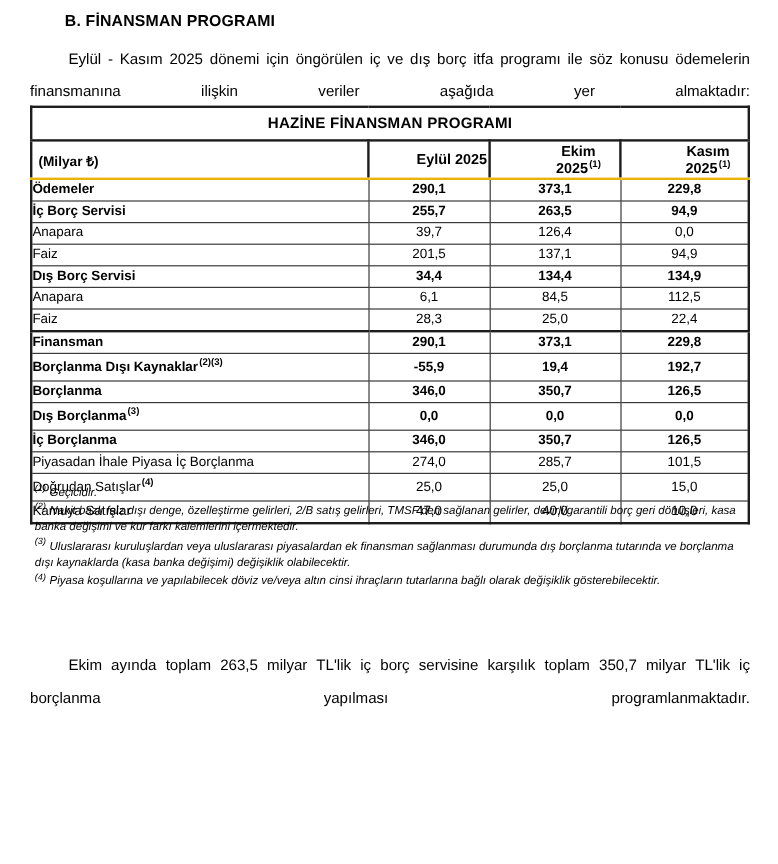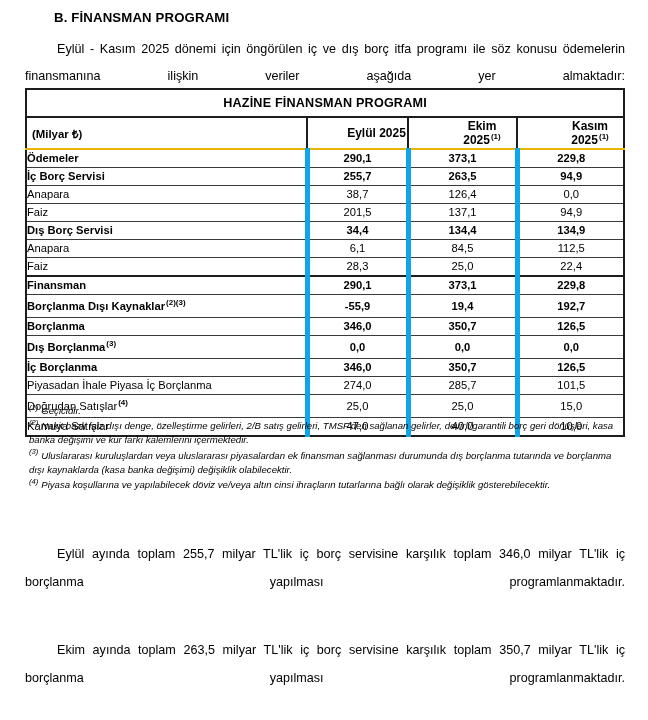--- a/index.html
+++ b/index.html
@@ -111,21 +111,21 @@
   }
   .data-row td.lbl {
     text-align: left;
     white-space: nowrap;
     overflow: hidden;
   }
   .data-row td.val {
     text-align: center;
     font-size: 11.2px;
   }
-  .data-row td.vcol { border-left: 5px solid #0ea5e9; }
+  .data-row td.vcol { border-left: 1px solid #0ea5e9; }
 
   
   .lvl0 { padding-left: 4px;  font-weight: bold; }
   .lvl1 { padding-left: 18px; font-weight: bold; }
   .lvl2 { padding-left: 40px; font-weight: normal; }
 
   .bold   { font-weight: bold; }
   .normal { font-weight: normal; }
 
   
@@ -222,21 +222,21 @@
           <td class="val vcol bold">229,8</td>
         </tr>
         <tr class="data-row">
           <td class="lbl lvl1"><span>İç Borç Servisi</span></td>
           <td class="val vcol bold">255,7</td>
           <td class="val vcol bold">263,5</td>
           <td class="val vcol bold">94,9</td>
         </tr>
         <tr class="data-row">
           <td class="lbl lvl2"><span>Anapara</span></td>
-          <td class="val vcol normal">38,7</td>
+          <td class="val vcol normal">39,7</td>
           <td class="val vcol normal">126,4</td>
           <td class="val vcol normal">0,0</td>
         </tr>
         <tr class="data-row">
           <td class="lbl lvl2"><span>Faiz</span></td>
           <td class="val vcol normal">201,5</td>
           <td class="val vcol normal">137,1</td>
           <td class="val vcol normal">94,9</td>
         </tr>
         <tr class="data-row">
@@ -309,17 +309,16 @@
   </table>
 
   <div class="footnotes">
       <p class="footnote"><span class="marker">(1)</span><span>Geçicidir.</span></p>
       <p class="footnote"><span class="marker">(2)</span><span>Nakit bazlı faiz dışı denge, özelleştirme gelirleri, 2/B satış gelirleri, TMSF'den sağlanan gelirler, devirli/garantili borç geri dönüşleri, kasa banka değişimi ve kur farkı kalemlerini içermektedir.</span></p>
       <p class="footnote"><span class="marker">(3)</span><span>Uluslararası kuruluşlardan veya uluslararası piyasalardan ek finansman sağlanması durumunda dış borçlanma tutarında ve borçlanma dışı kaynaklarda (kasa banka değişimi) değişiklik olabilecektir.</span></p>
       <p class="footnote"><span class="marker">(4)</span><span>Piyasa koşullarına ve yapılabilecek döviz ve/veya altın cinsi ihraçların tutarlarına bağlı olarak değişiklik gösterebilecektir.</span></p>
     </div>
 
   <div class="closing">
-      <p class="closing-para">Eylül ayında toplam 255,7 milyar TL'lik iç borç servisine karşılık toplam 346,0 milyar TL'lik iç borçlanma yapılması programlanmaktadır.</p>
       <p class="closing-para">Ekim ayında toplam 263,5 milyar TL'lik iç borç servisine karşılık toplam 350,7 milyar TL'lik iç borçlanma yapılması programlanmaktadır.</p>
     </div>
 
 </div>
 
 </body></html>

